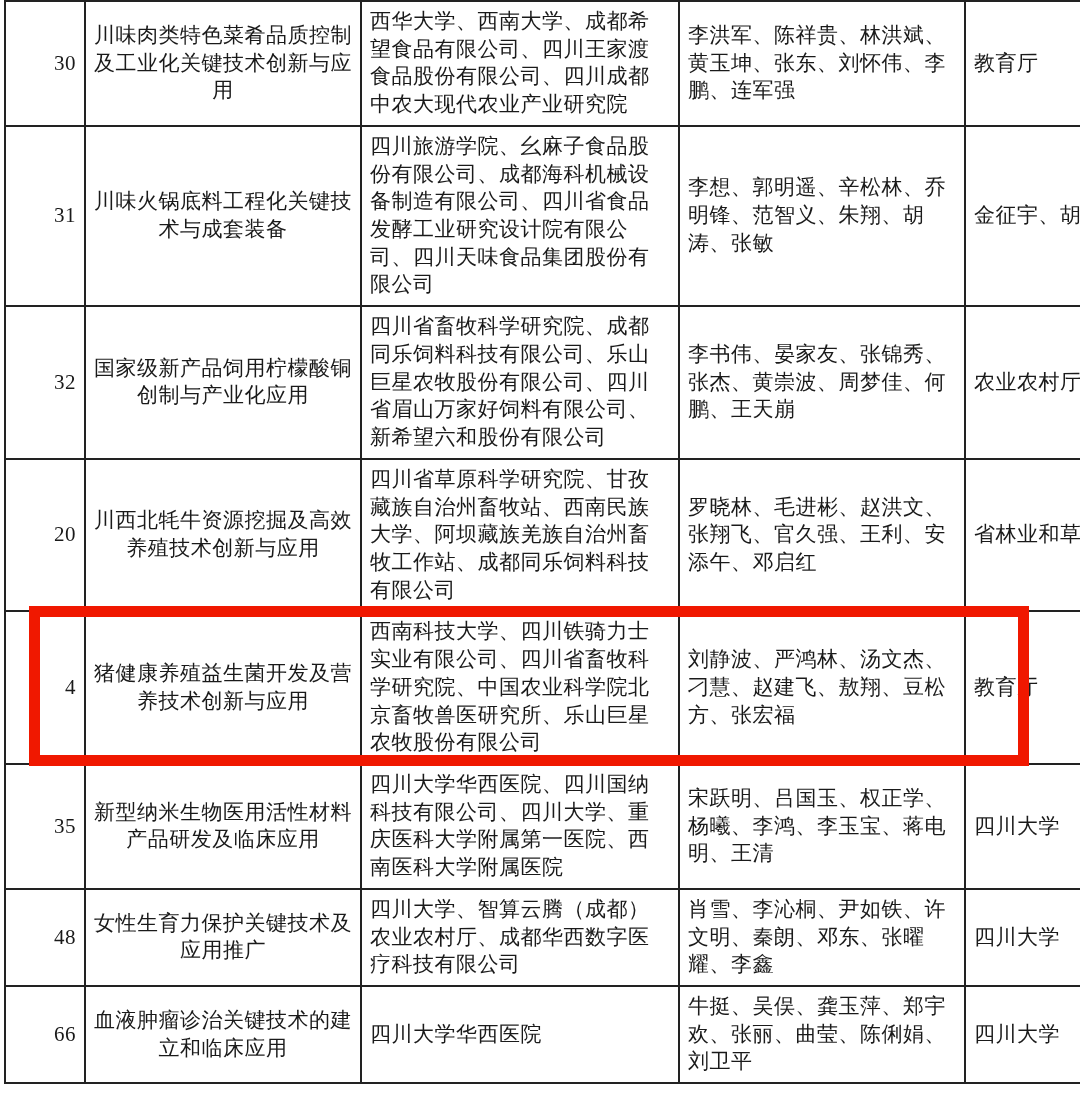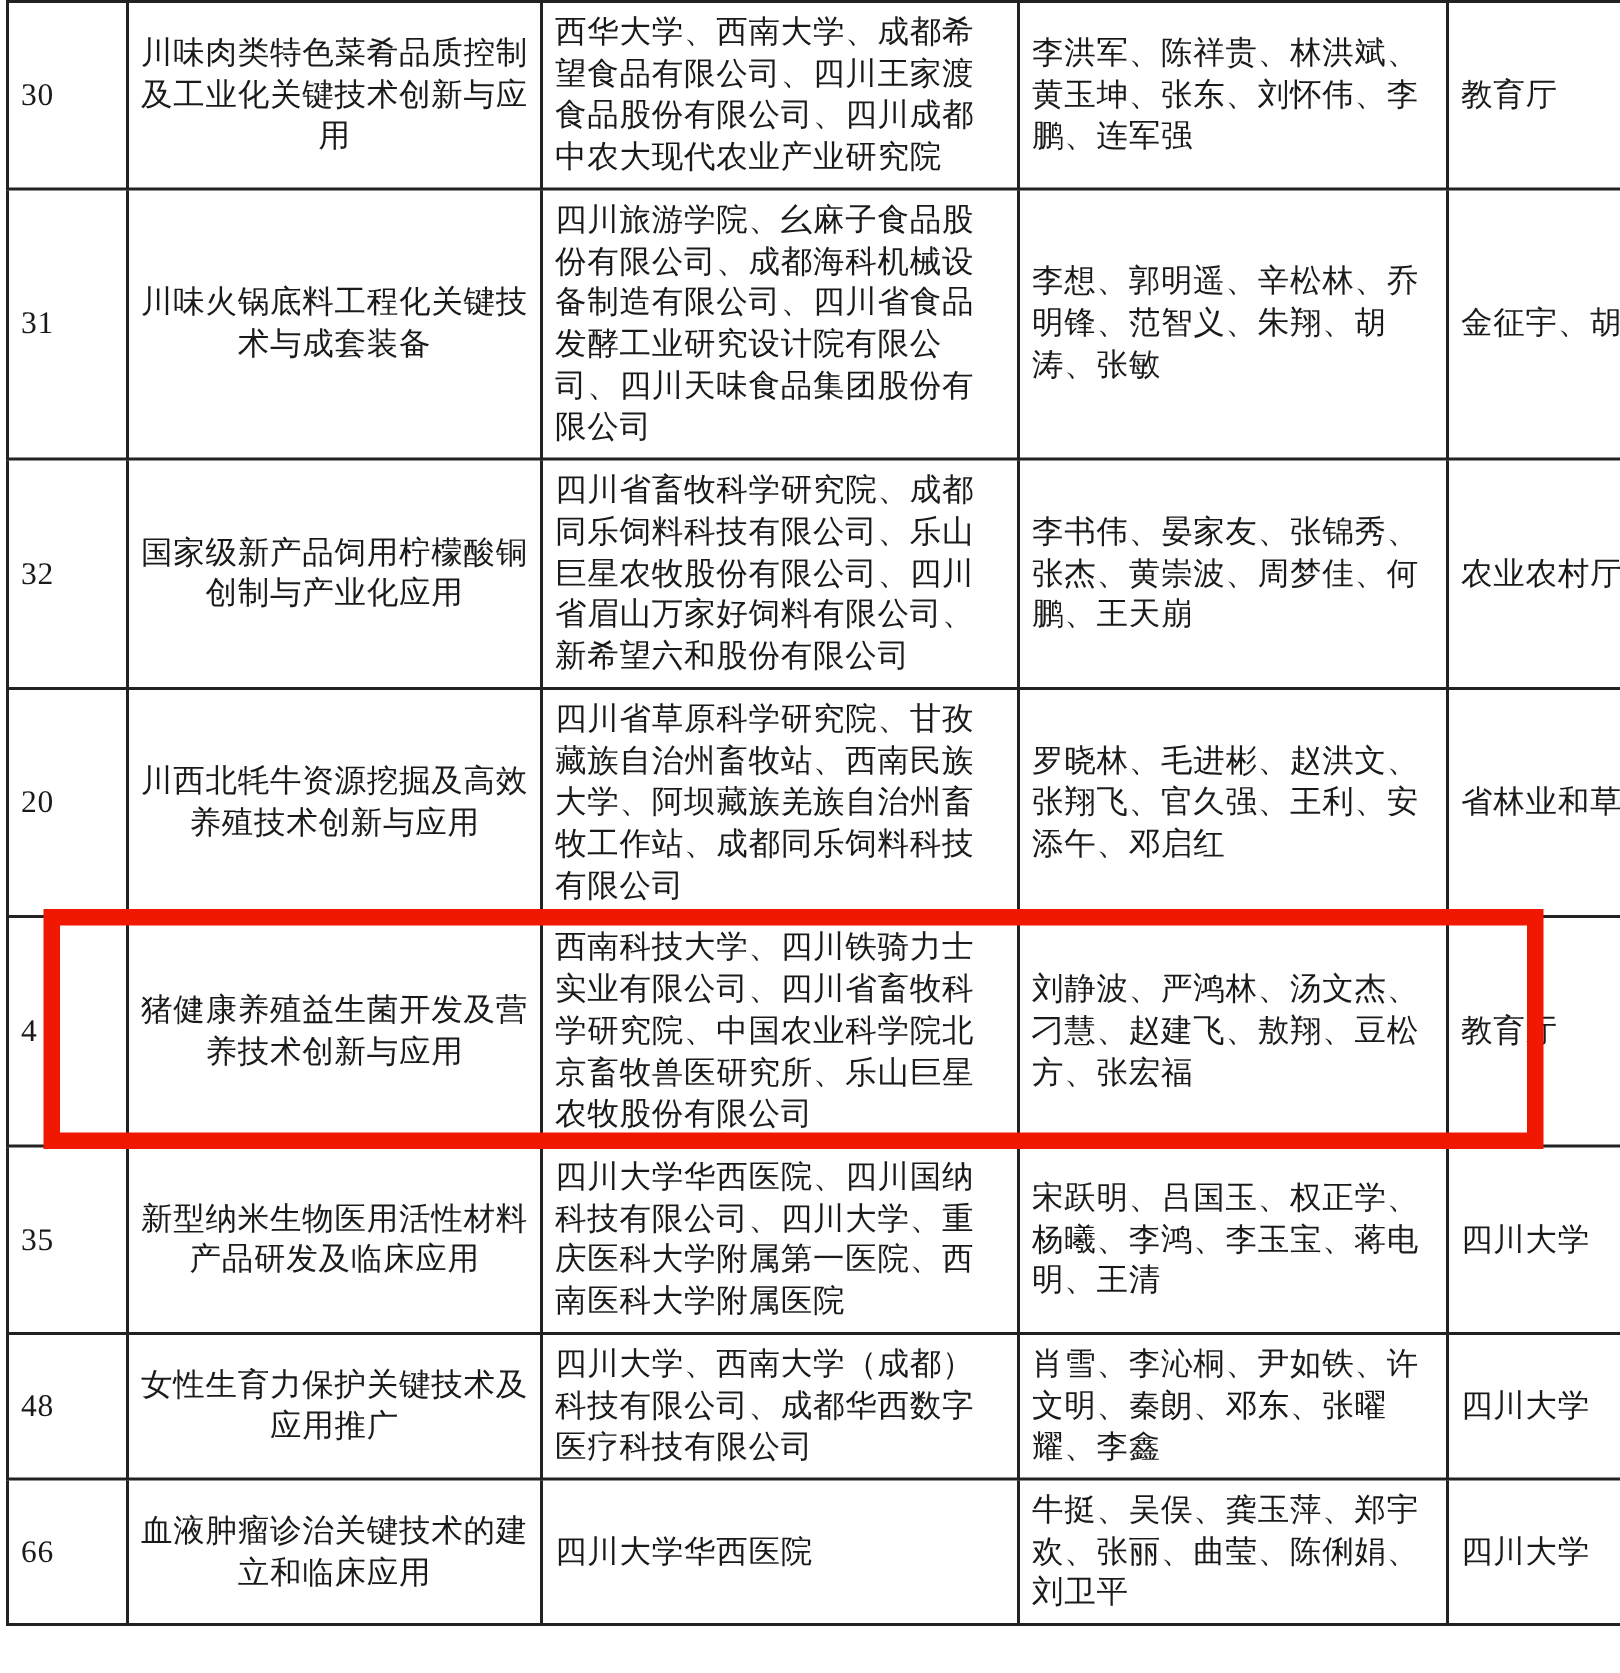--- a/index.html
+++ b/index.html
@@ -30,21 +30,21 @@
     border: 2px solid #222222;
     vertical-align: middle;
     padding: 6px 8px;
     font-size: 21px;
     line-height: 1.32;
     letter-spacing: 0.5px;
     word-break: break-all;
   }
   td.col-no {
     width: 62px;
-    text-align: left;
+    text-align: right;
     font-size: 22px;
     padding: 6px 2px;
   }
   td.col-project {
     width: 258px;
     text-align: center;
   }
   td.col-units {
     width: 300px;
   }
@@ -125,21 +125,21 @@
         <td class="col-no">35</td>
         <td class="col-project">新型纳米生物医用活性材料产品研发及临床应用</td>
         <td class="col-units">四川大学华西医院、四川国纳科技有限公司、四川大学、重庆医科大学附属第一医院、西南医科大学附属医院</td>
         <td class="col-people">宋跃明、吕国玉、权正学、杨曦、李鸿、李玉宝、蒋电明、王清</td>
         <td class="col-dept">四川大学</td>
       </tr>
 
       <tr>
         <td class="col-no">48</td>
         <td class="col-project">女性生育力保护关键技术及应用推广</td>
-        <td class="col-units">四川大学、西南大学（成都）科技有限公司、成都华西数字医疗科技有限公司</td>
+        <td class="col-units">四川大学、智算云腾（成都）农业农村厅、成都华西数字医疗科技有限公司</td>
         <td class="col-people">肖雪、李沁桐、尹如铁、许文明、秦朗、邓东、张曜耀、李鑫</td>
         <td class="col-dept">四川大学</td>
       </tr>
 
       <tr class="row-last">
         <td class="col-no">66</td>
         <td class="col-project">血液肿瘤诊治关键技术的建立和临床应用</td>
         <td class="col-units">四川大学华西医院</td>
         <td class="col-people">牛挺、吴俣、龚玉萍、郑宇欢、张丽、曲莹、陈俐娟、刘卫平</td>
         <td class="col-dept">四川大学</td>

